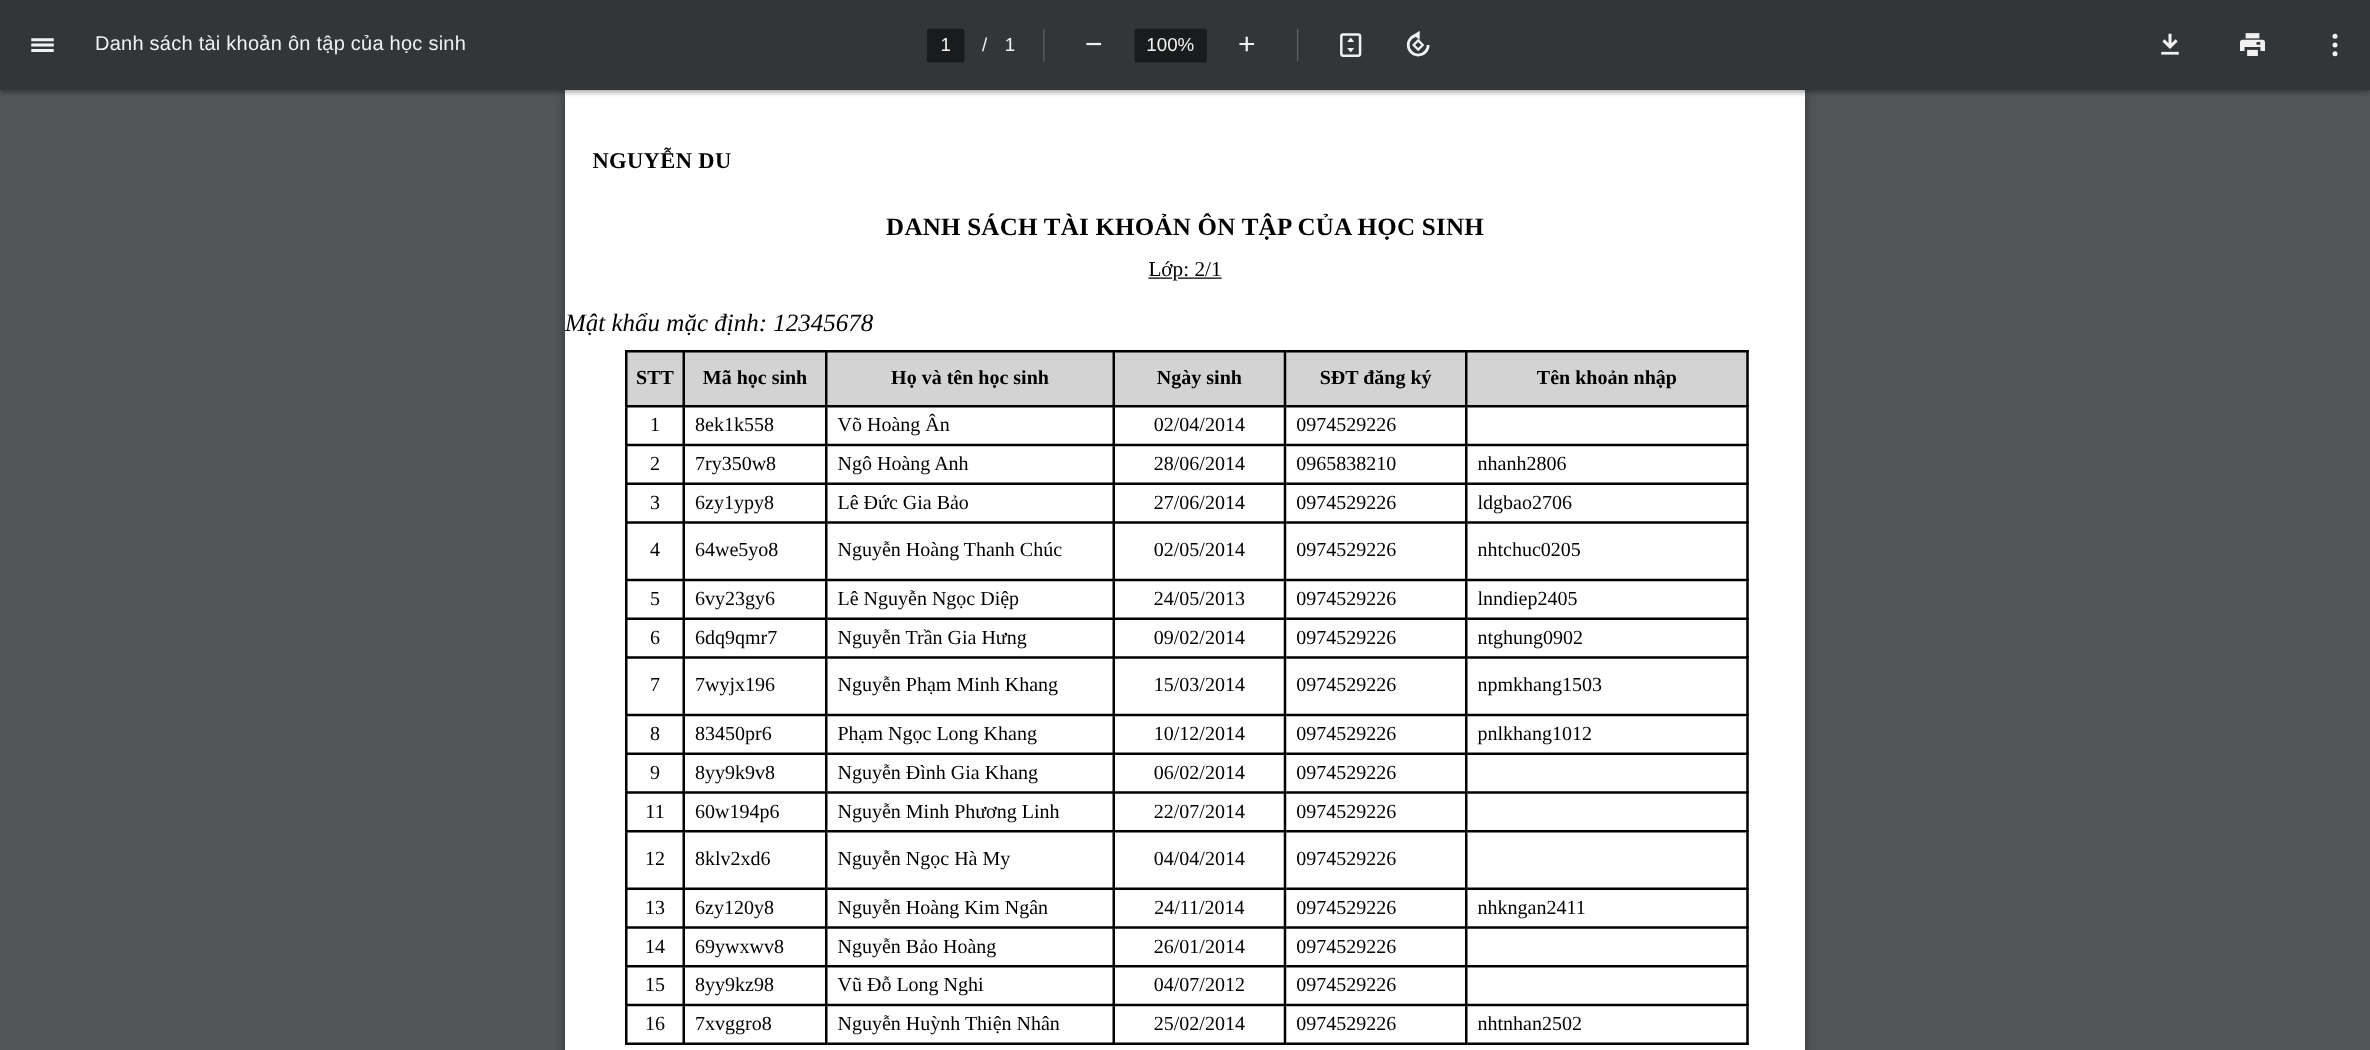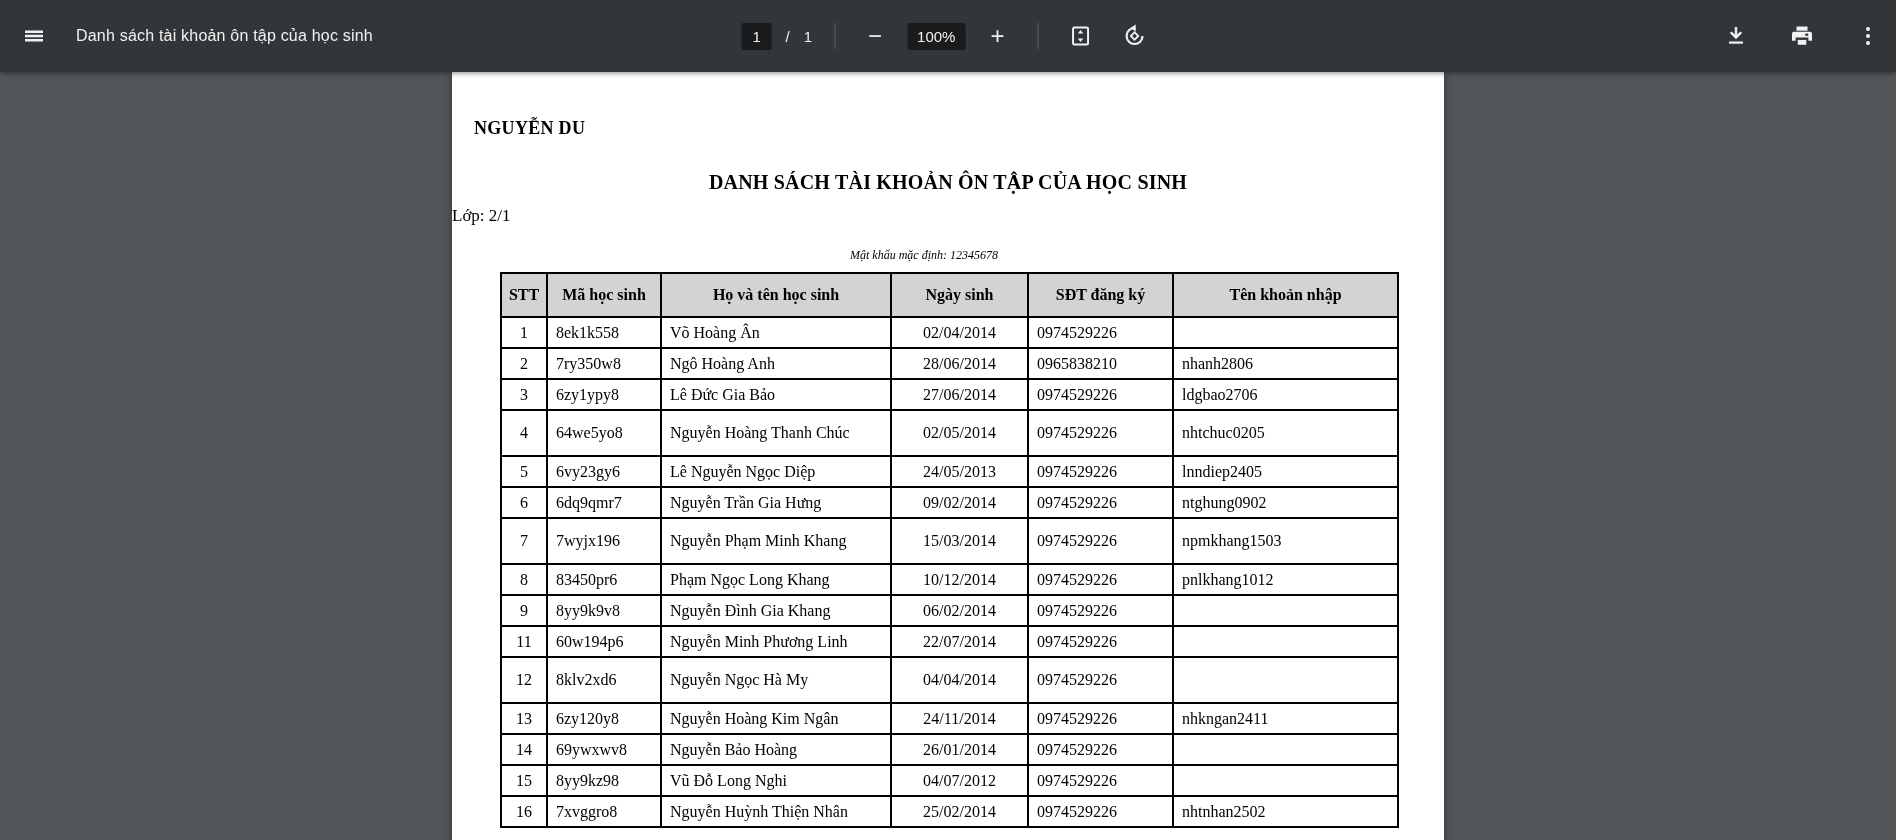--- a/index.html
+++ b/index.html
@@ -39,22 +39,22 @@
   
   .viewer { height: 768px; overflow: hidden; display: flex; justify-content: center; }
   .page {
     width: 992px; height: 1160px; background: #ffffff; margin-top: 0;
     box-shadow: 0 2px 8px rgba(0,0,0,.4);
     font-family: "Liberation Serif", "DejaVu Serif", serif; color: #000;
     padding-top: 46px;
   }
   .school { margin-left: 22px; font-size: 18px; font-weight: bold; letter-spacing: .3px; }
   .doc-title { text-align: center; font-size: 20px; font-weight: bold; margin-top: 32px; letter-spacing: .2px; }
-  .doc-class { text-align: left; font-size: 17px; margin-top: 12px; }
-  .doc-note { text-align: center; font-style: italic; font-size: 12px; margin-top: 22px; padding-right: 48px; }
+  .doc-class { text-align: center; font-size: 17px; margin-top: 12px; text-decoration: underline; }
+  .doc-note { text-align: left; font-style: italic; font-size: 20px; margin-top: 22px; padding-right: 48px; }
 
   table.accounts {
     border-collapse: collapse; margin: 9px 0 0 48px;
     table-layout: fixed; width: 897px;
     border: 2px solid #000;
   }
   col.c-stt  { width: 46px; }
   col.c-id   { width: 114px; }
   col.c-name { width: 230px; }
   col.c-dob  { width: 137px; }

